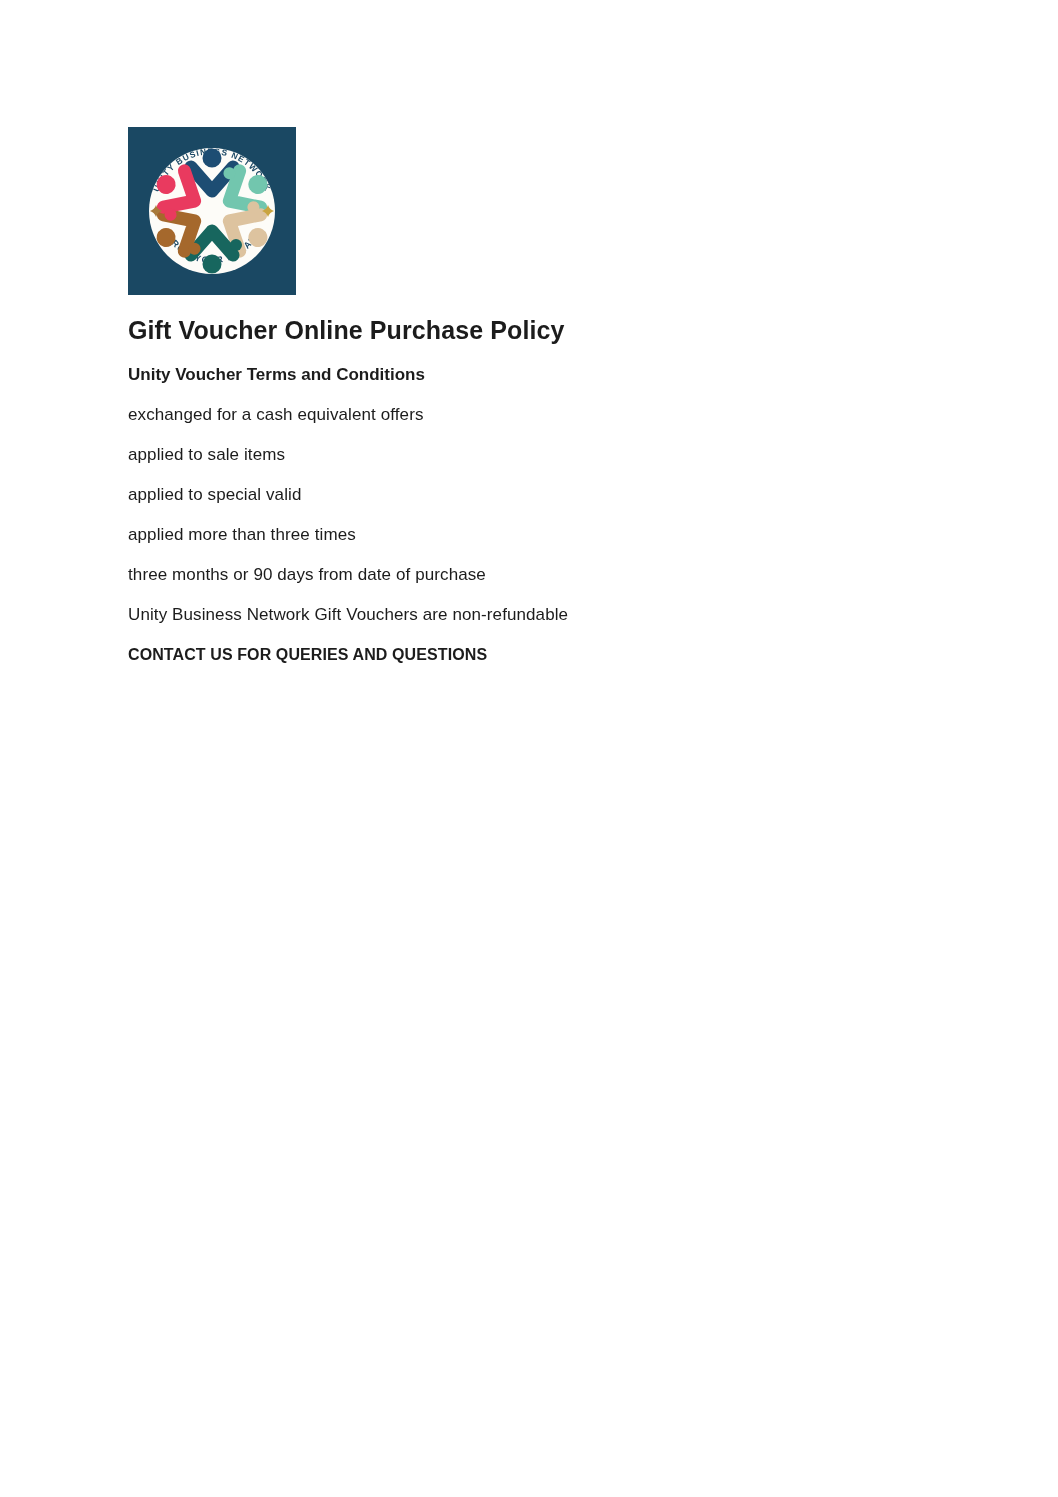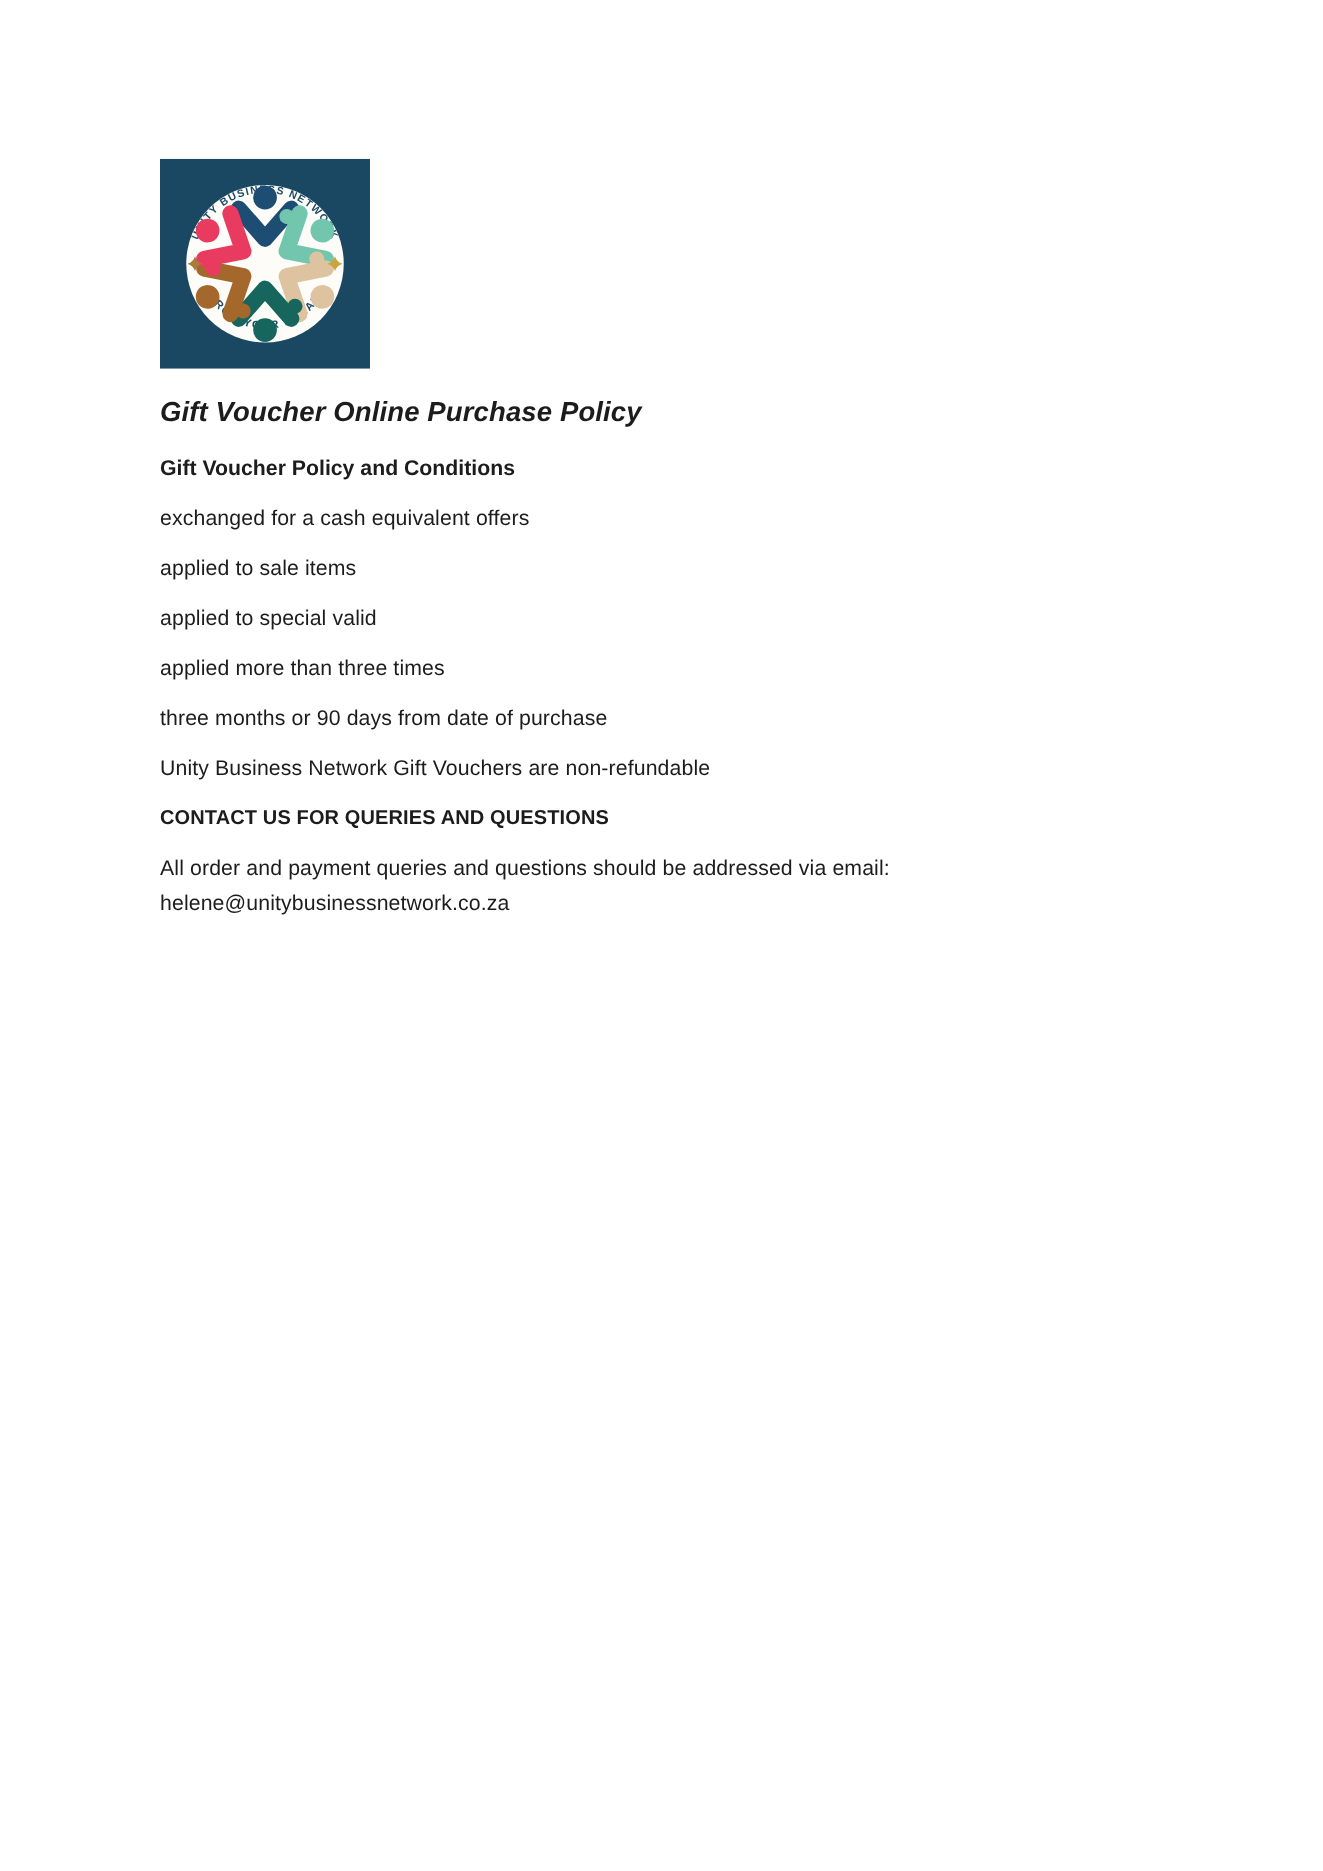--- a/index.html
+++ b/index.html
@@ -35,26 +35,25 @@
     font-weight: 700;
     letter-spacing: 1.3px;
   }
   .arms {
     fill: none;
     stroke-width: 13;
     stroke-linecap: round;
     stroke-linejoin: round;
   }
   h1.doc-title {
-    font-size: 22px;
+    font-size: 25px;
     line-height: 24px;
     font-weight: 700;
     margin: 23px 0 0 0;
     letter-spacing: 0.1px;
-    font-style: italic;
   }
   h2.doc-subheading {
     font-size: 17px;
     line-height: 23px;
     font-weight: 700;
     margin: 21px 0 0 0;
   }
   p.doc-line {
     font-size: 17px;
     line-height: 23px;
@@ -133,29 +132,28 @@
         <circle cx="60" cy="50" r="6" fill="#e93a5f"></circle>
       </g>
 
       <path transform="translate(28 84)" d="M 0,-6 Q 1.4,-1.4 6,0 Q 1.4,1.4 0,6 Q -1.4,1.4 -6,0 Q -1.4,-1.4 0,-6 Z" fill="#a97a3a"></path>
       <path transform="translate(140 84)" d="M 0,-6 Q 1.4,-1.4 6,0 Q 1.4,1.4 0,6 Q -1.4,1.4 -6,0 Q -1.4,-1.4 0,-6 Z" fill="#c9a43f"></path>
     </svg>
   </div>
 
   <h1 class="doc-title">Gift Voucher Online Purchase Policy</h1>
 
-  <h2 class="doc-subheading">Gift Voucher Policy and Conditions</h2>
+  <h2 class="doc-subheading">Unity Voucher Terms and Conditions</h2>
 
 
   <p class="doc-line">exchanged for a cash equivalent offers</p>
   <p class="doc-line">applied to sale items</p>
   <p class="doc-line">applied to special valid</p>
   <p class="doc-line">applied more than three times</p>
 
 
   <p class="doc-line">three months or 90 days from date of purchase</p>
   <p class="doc-line">Unity Business Network Gift Vouchers are non-refundable</p>
 
   <h3 class="doc-contact-heading">CONTACT US FOR QUERIES AND QUESTIONS</h3>
 
-  <p class="doc-contact-text"><span>All order and payment queries and questions should be addressed via email:</span><br><span>helene@unitybusinessnetwork.co.za</span></p>
 
 </div>
 
 </body></html>

